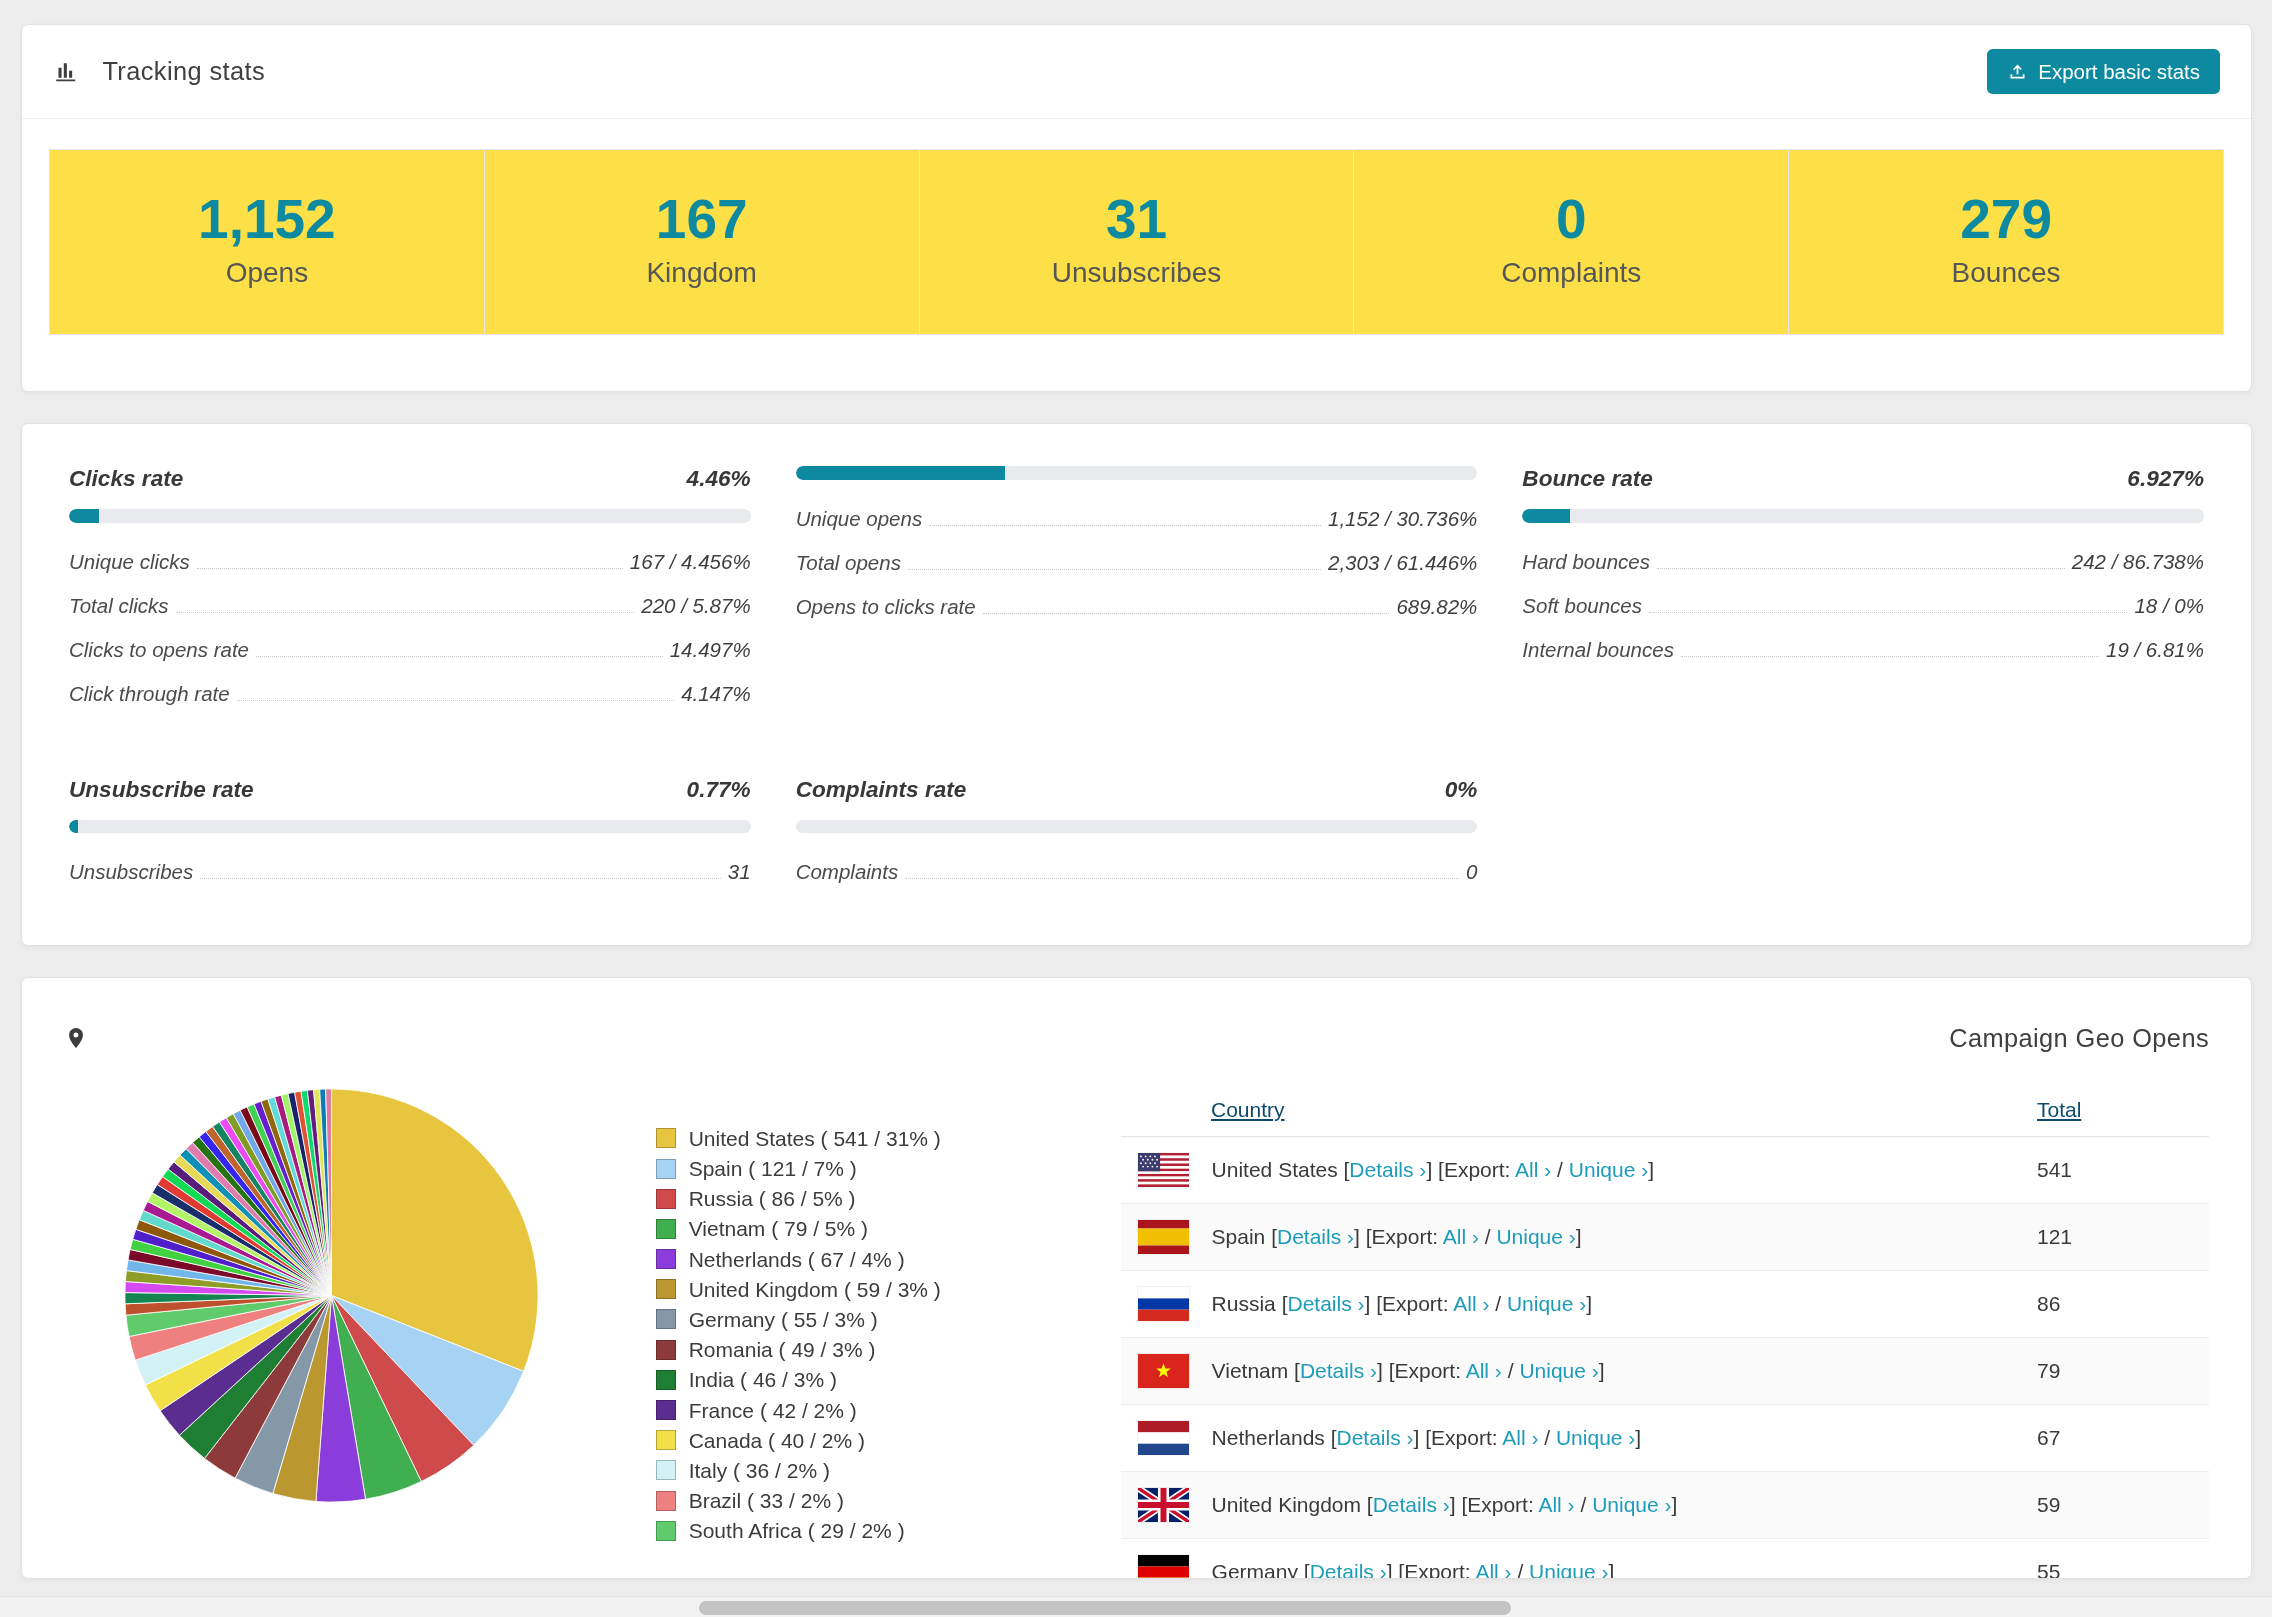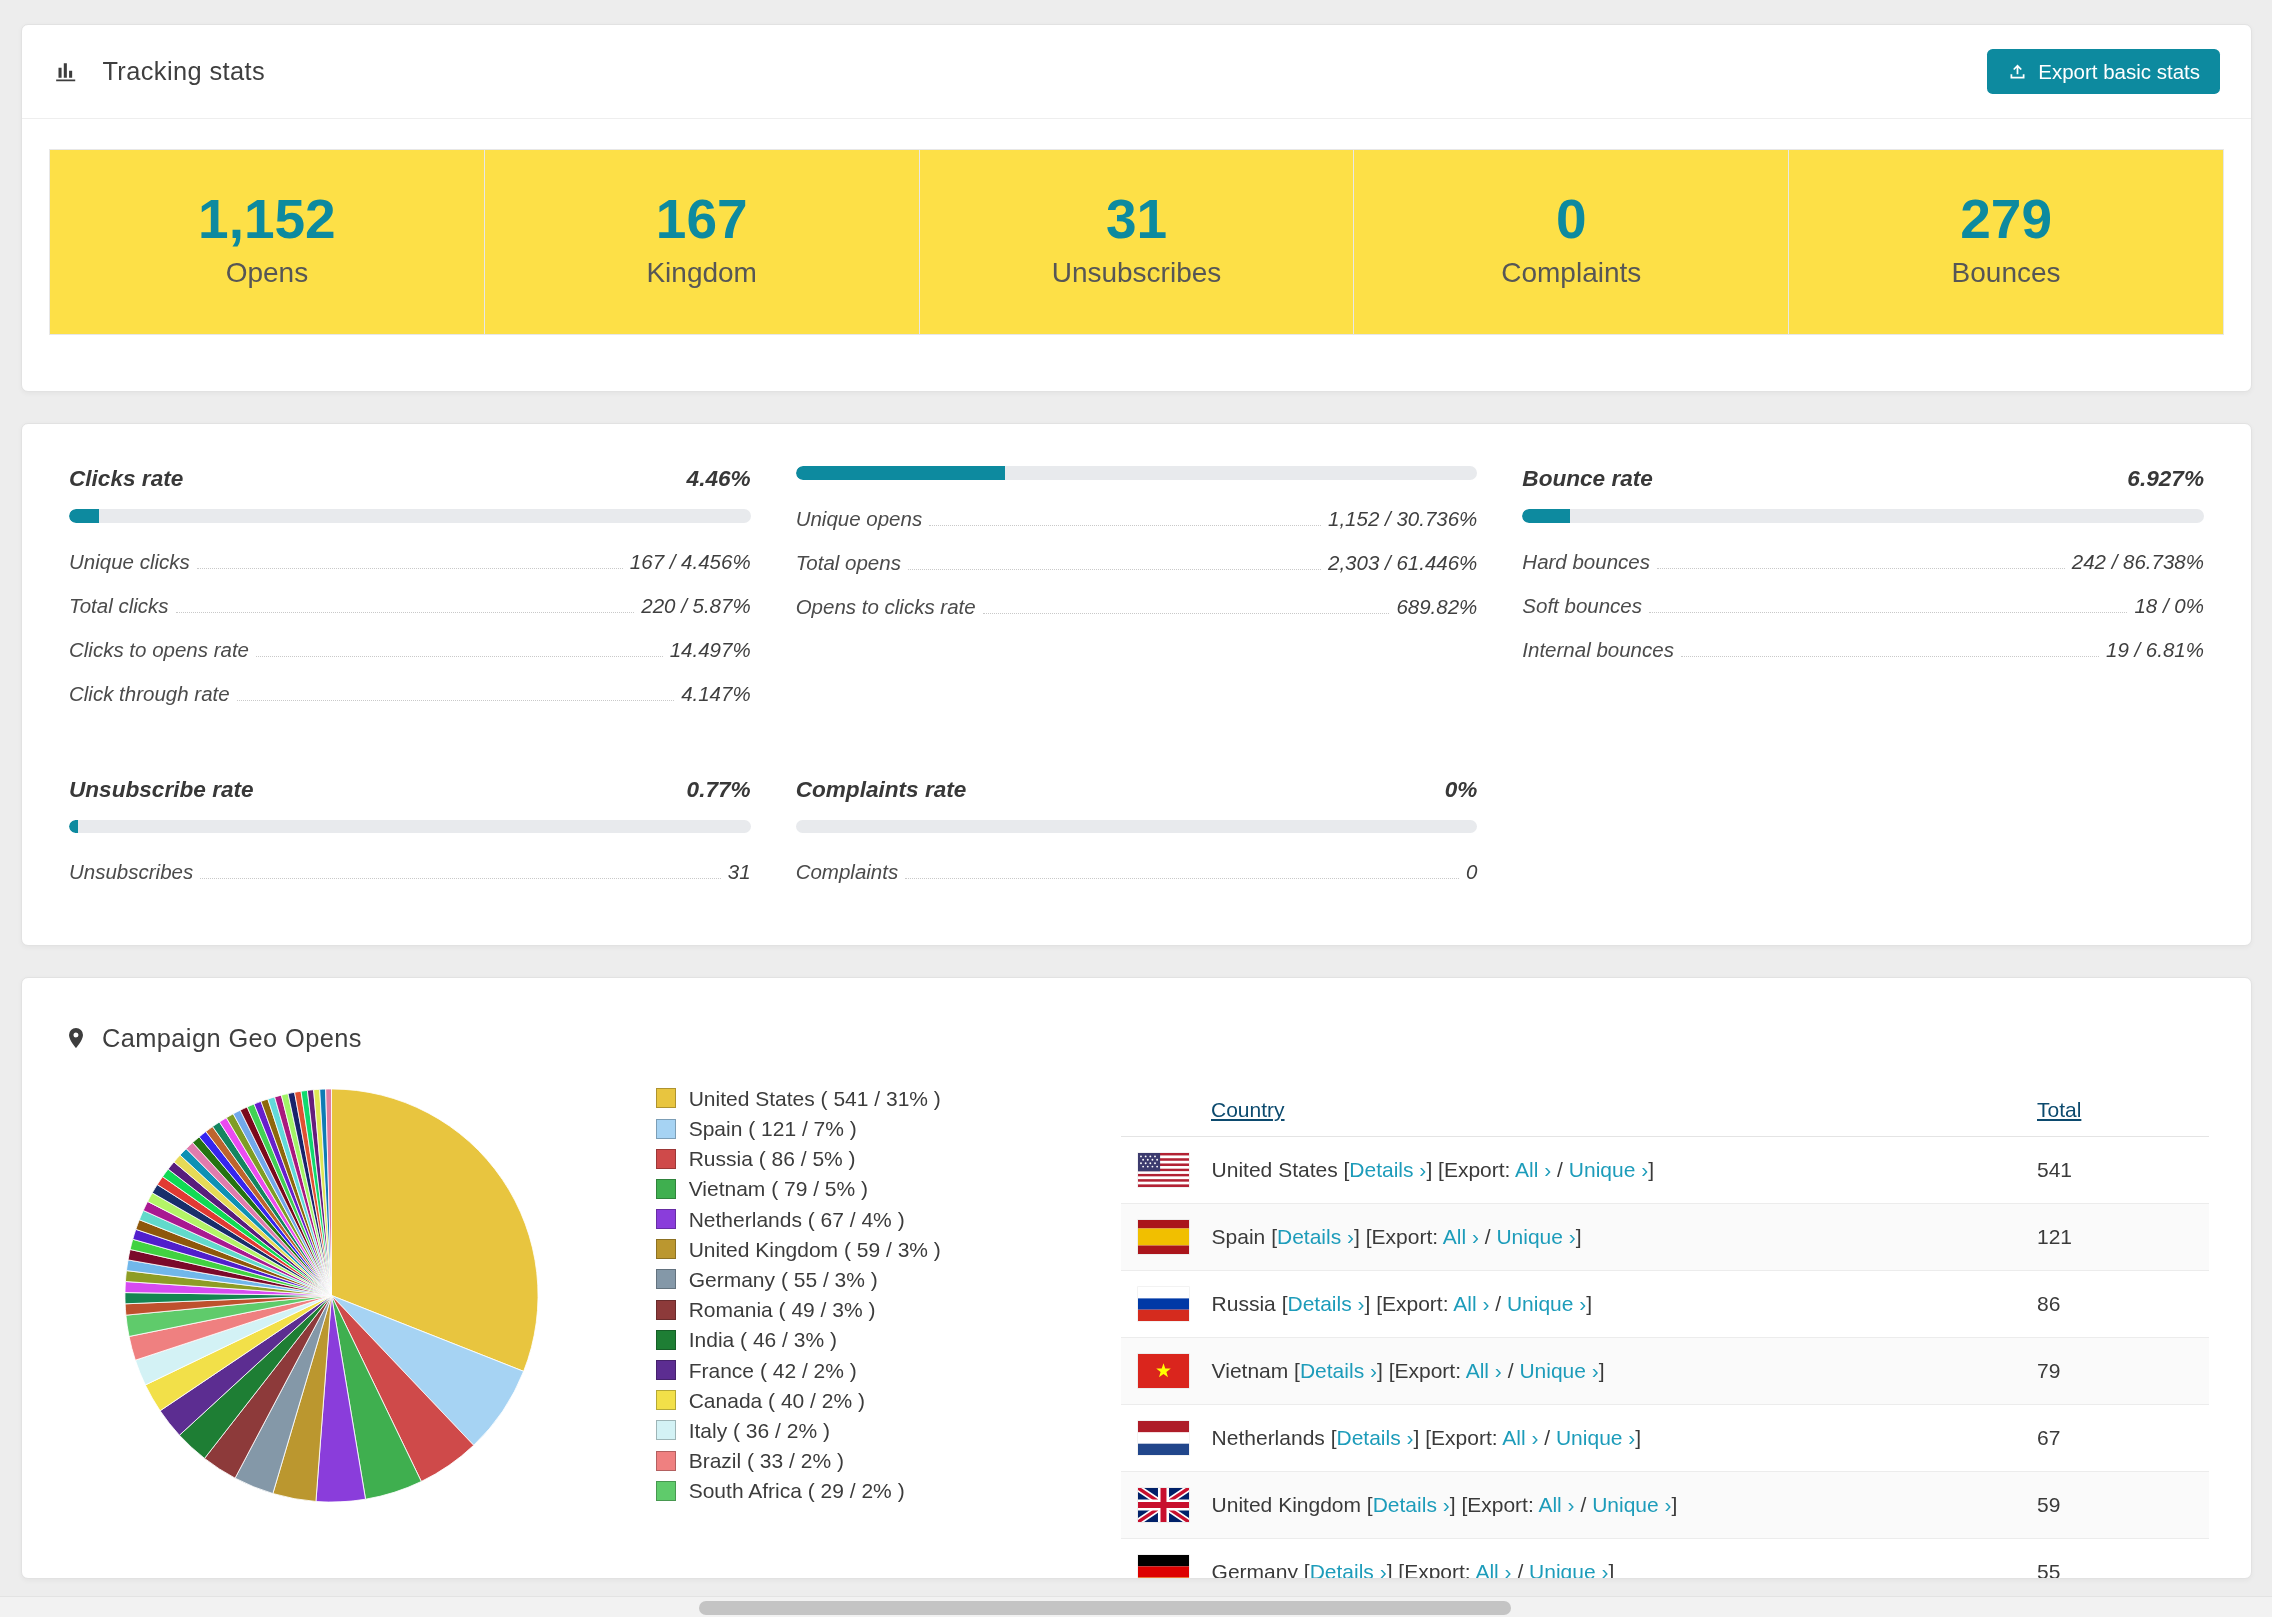--- a/index.html
+++ b/index.html
@@ -44,24 +44,24 @@
   .rate-head{display:flex;justify-content:space-between;align-items:baseline;margin-bottom:17px;}
   .rate-title,.rate-value{font-size:22.6px;font-weight:700;color:#383838;}
   .bar{height:13.4px;background:var(--track);border-radius:7px;overflow:hidden;margin-bottom:17px;}
   .fill{height:100%;background:var(--accent);border-radius:7px 0 0 7px;}
   .drow{display:flex;align-items:flex-end;padding:10px 0;font-size:20.5px;}
   .dlabel{color:#4b4b4b;white-space:nowrap;text-align:right;}
   .leader{flex:1;margin:0 7px 5px;border-bottom:1.4px dotted #c9c9c9;min-width:21px;}
   .dval{color:#3f3f3f;white-space:nowrap;}
   
   .card-geo{padding:40px 42px 0;overflow:hidden;}
-  .geo-head{display:flex;align-items:center;gap:14px;padding:5.6px 0 31px;}
+  .geo-head{display:flex;align-items:center;gap:14px;padding:5.6px 0 31px;justify-content:space-between;}
   .geo-body{display:flex;align-items:flex-start;}
   .pie-wrap{width:423px;margin-left:56px;flex:0 0 auto;}
-  .legend{width:423px;margin-left:113px;padding-top:4.2px;flex:0 0 auto;}
+  .legend{width:423px;margin-left:113px;padding-top:4.2px;flex:0 0 auto;margin-top:40px;}
   .litem{display:flex;align-items:center;gap:12.7px;margin-bottom:9.2px;font-size:21px;color:#3c3c3c;line-height:1;}
   .lswatch{width:20px;height:20px;flex:0 0 auto;border:0.7px solid rgba(0,0,0,0.25);}
   .geo-table{flex:1;margin-left:42px;height:494px;overflow:hidden;}
   .thead{display:flex;align-items:center;padding:14px 17px;border-bottom:0.7px solid #e4e4e4;color:#0c4a6e;font-size:21px;text-decoration:underline;}
   .thead .col-country{padding-left:73px;}
   .col-country{flex:1;}
   .col-total{width:155px;flex:0 0 auto;}
   .trow{display:flex;align-items:center;height:67px;padding:0 17px;border-bottom:0.7px solid #ececec;font-size:21px;}
   #geo-rows .trow:nth-child(even){background:#fafafa;}
   .flag{display:inline-flex;margin-right:22.6px;flex:0 0 auto;box-shadow:0 0 0 0.7px rgba(0,0,0,0.08);line-height:0;}

